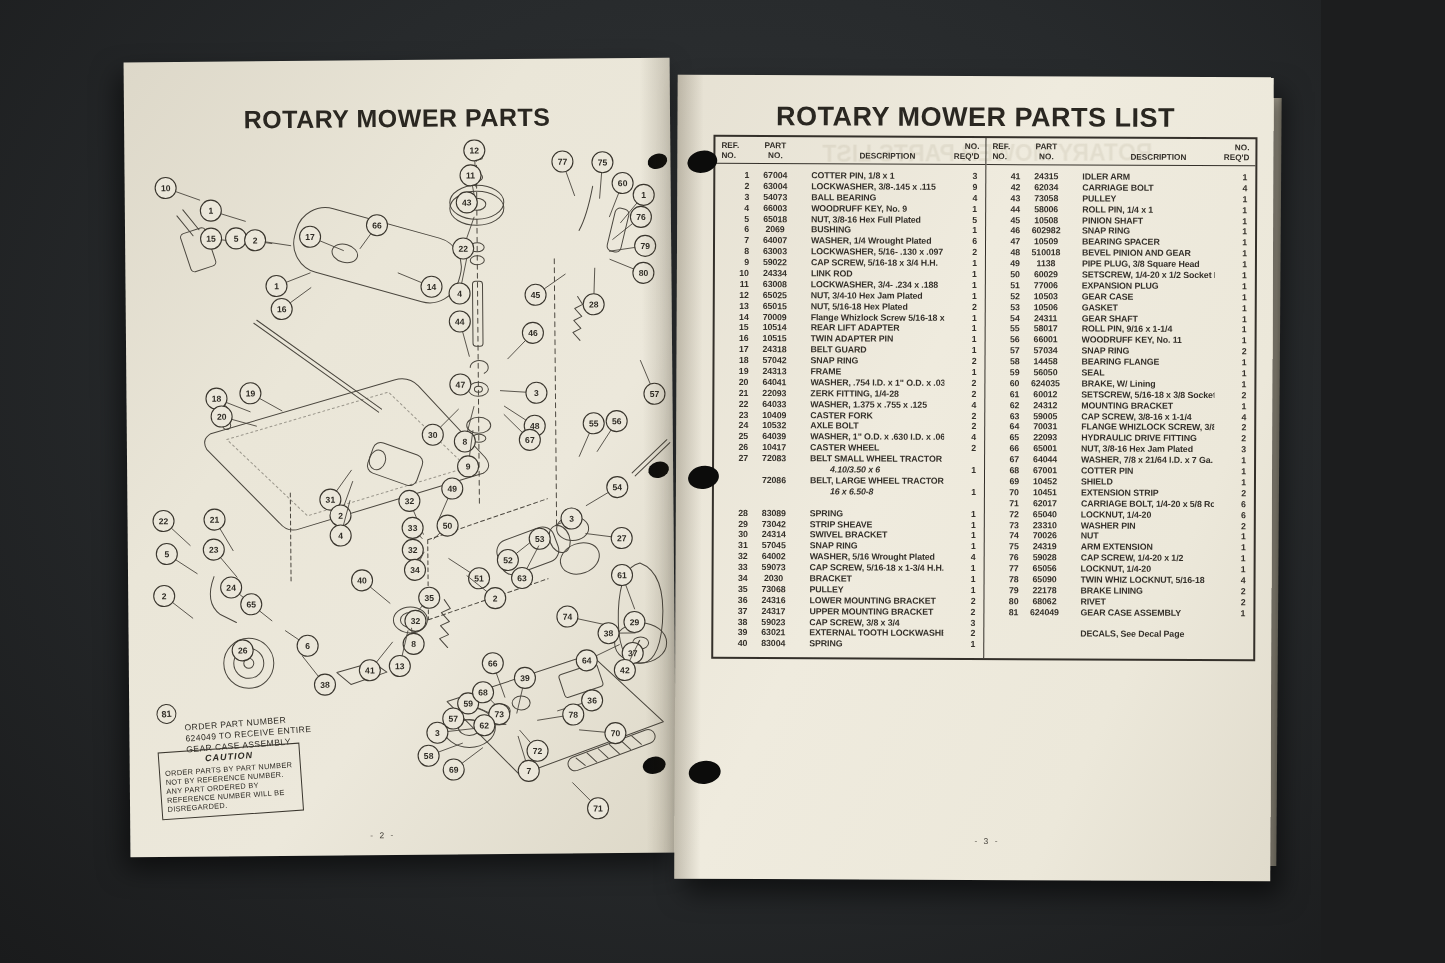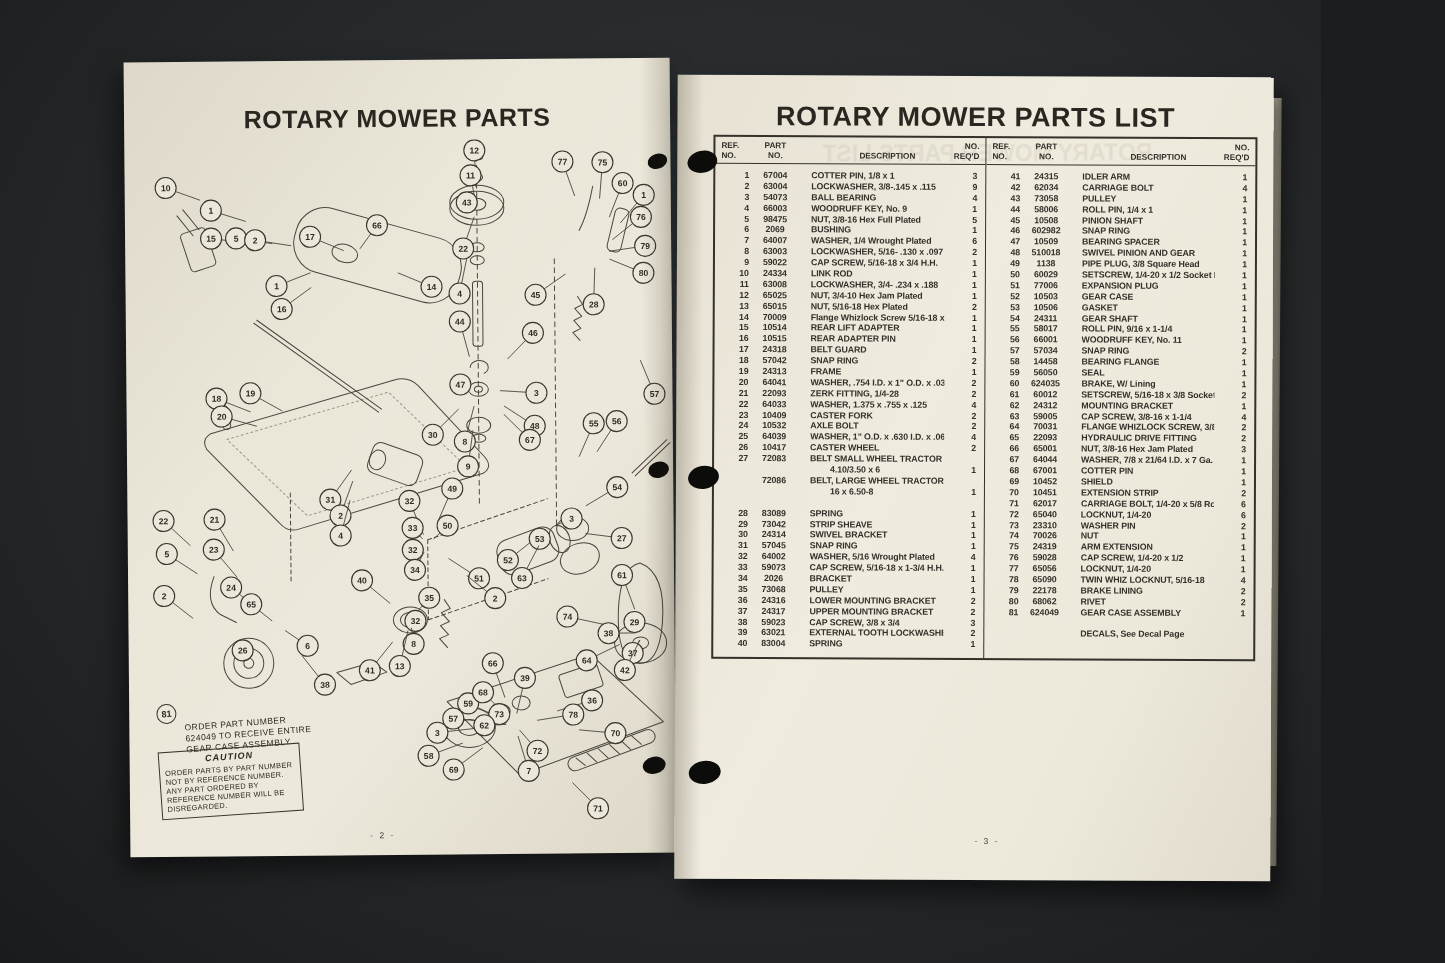--- a/index.html
+++ b/index.html
@@ -90,21 +90,21 @@
     font-size:8.2px;font-weight:bold;line-height:9.5px;
   }
   .thead .h2{align-self:end;margin-left:48px;}
   .thead .hr-qty{text-align:right;}
   .tbody{flex:1;padding:6px 6px 0 6px;font-weight:bold;}
   .prow{display:grid;grid-template-columns:28px 52px 10px 1fr 34px;height:10.9px;line-height:10.9px;font-size:8.8px;letter-spacing:-.1px;}
   .prow.spacer{height:10.9px;}
   .c-ref{text-align:right;}
   .c-part{text-align:center;}
   .c-desc{white-space:nowrap;overflow:hidden;}
-  .c-desc.ind{padding-left:20px;}
+  .c-desc.ind{padding-left:20px;font-style:italic;}
   .c-qty{text-align:right;padding-right:2px;}
 </style>
 </head>
 <body>
 
 <div class="scene">
 
   <div class="stack-right"></div>
 
   <div class="page page-left">
@@ -720,21 +720,21 @@
             </div>
             <div class="prow">
               <div class="c-ref">4</div>
               <div class="c-part">66003</div>
               <div></div>
               <div class="c-desc">WOODRUFF KEY, No. 9</div>
               <div class="c-qty">1</div>
             </div>
             <div class="prow">
               <div class="c-ref">5</div>
-              <div class="c-part">98475</div>
+              <div class="c-part">65018</div>
               <div></div>
               <div class="c-desc">NUT, 3/8-16 Hex Full Plated</div>
               <div class="c-qty">5</div>
             </div>
             <div class="prow">
               <div class="c-ref">6</div>
               <div class="c-part">2069</div>
               <div></div>
               <div class="c-desc">BUSHING</div>
               <div class="c-qty">1</div>
@@ -799,21 +799,21 @@
               <div class="c-ref">15</div>
               <div class="c-part">10514</div>
               <div></div>
               <div class="c-desc">REAR LIFT ADAPTER</div>
               <div class="c-qty">1</div>
             </div>
             <div class="prow">
               <div class="c-ref">16</div>
               <div class="c-part">10515</div>
               <div></div>
-              <div class="c-desc">REAR ADAPTER PIN</div>
+              <div class="c-desc">TWIN ADAPTER PIN</div>
               <div class="c-qty">1</div>
             </div>
             <div class="prow">
               <div class="c-ref">17</div>
               <div class="c-part">24318</div>
               <div></div>
               <div class="c-desc">BELT GUARD</div>
               <div class="c-qty">1</div>
             </div>
             <div class="prow">
@@ -945,21 +945,21 @@
             </div>
             <div class="prow">
               <div class="c-ref">33</div>
               <div class="c-part">59073</div>
               <div></div>
               <div class="c-desc">CAP SCREW, 5/16-18 x 1-3/4 H.H.</div>
               <div class="c-qty">1</div>
             </div>
             <div class="prow">
               <div class="c-ref">34</div>
-              <div class="c-part">2026</div>
+              <div class="c-part">2030</div>
               <div></div>
               <div class="c-desc">BRACKET</div>
               <div class="c-qty">1</div>
             </div>
             <div class="prow">
               <div class="c-ref">35</div>
               <div class="c-part">73068</div>
               <div></div>
               <div class="c-desc">PULLEY</div>
               <div class="c-qty">1</div>
@@ -1066,21 +1066,21 @@
               <div class="c-ref">47</div>
               <div class="c-part">10509</div>
               <div></div>
               <div class="c-desc">BEARING SPACER</div>
               <div class="c-qty">1</div>
             </div>
             <div class="prow">
               <div class="c-ref">48</div>
               <div class="c-part">510018</div>
               <div></div>
-              <div class="c-desc">SWIVEL PINION AND GEAR</div>
+              <div class="c-desc">BEVEL PINION AND GEAR</div>
               <div class="c-qty">1</div>
             </div>
             <div class="prow">
               <div class="c-ref">49</div>
               <div class="c-part">1138</div>
               <div></div>
               <div class="c-desc">PIPE PLUG, 3/8 Square Head</div>
               <div class="c-qty">1</div>
             </div>
             <div class="prow">

